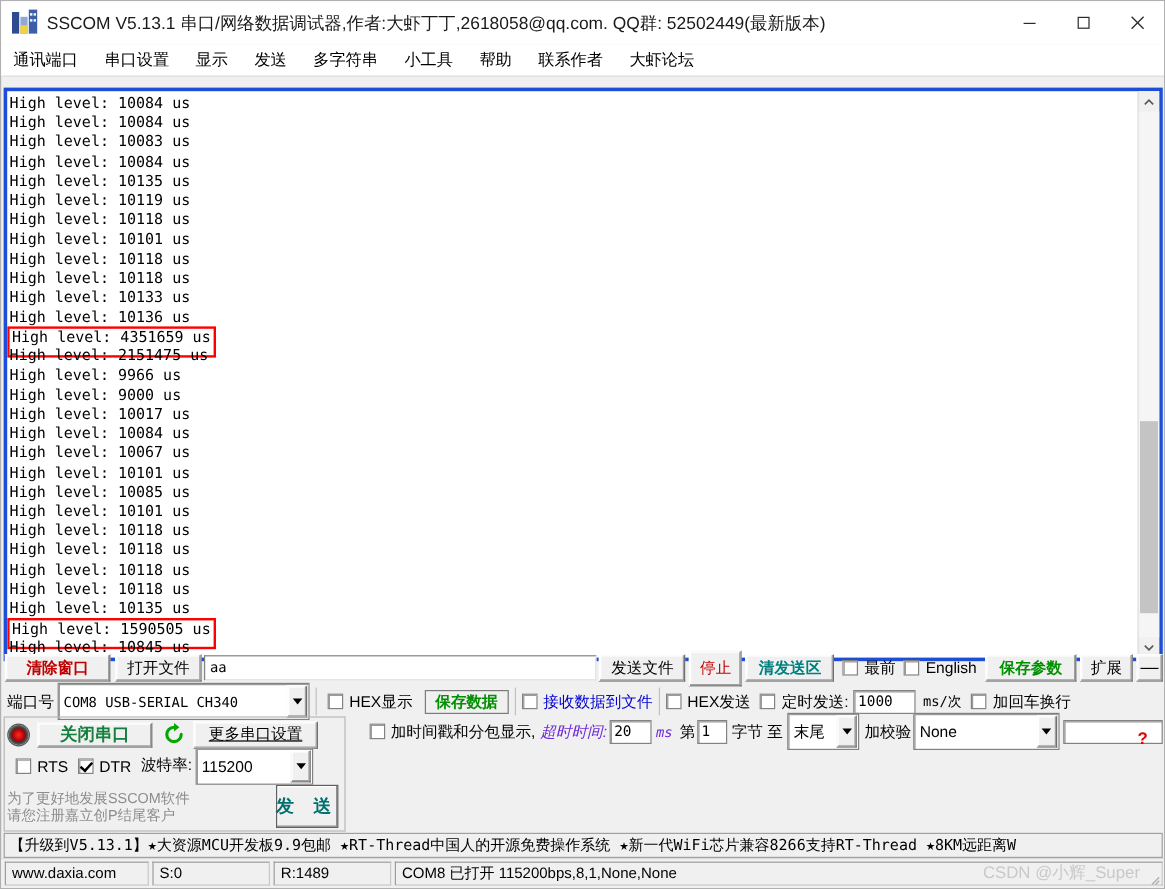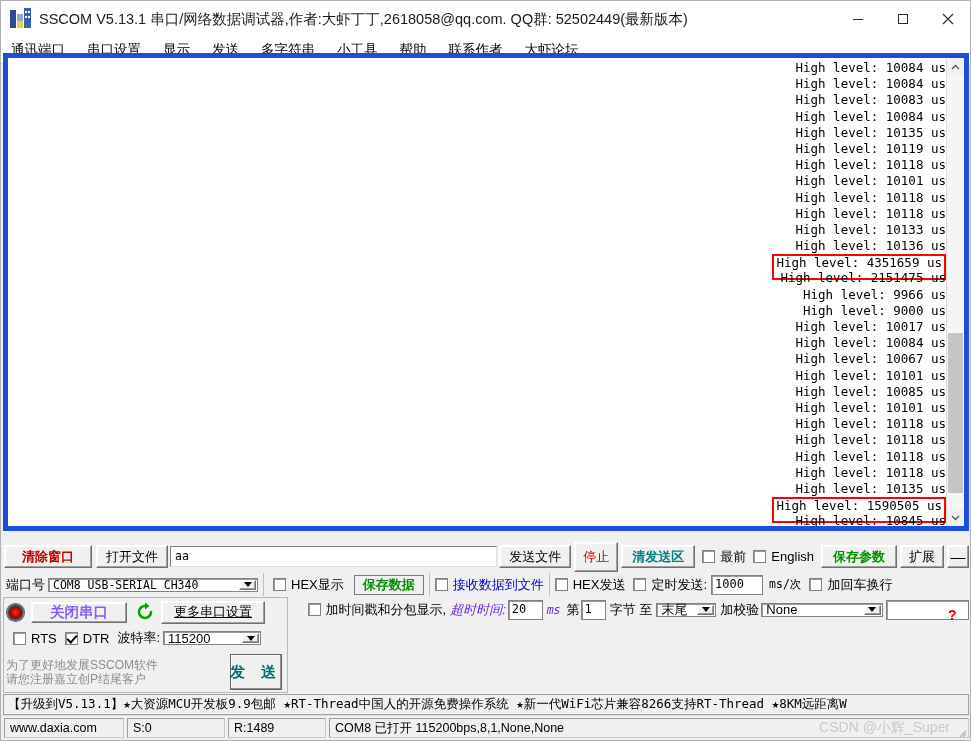--- a/index.html
+++ b/index.html
@@ -21,21 +21,21 @@
   .title-text{font-size:14.5px;color:#1a1a1a;white-space:nowrap;letter-spacing:0px;}
   .wbtns{position:absolute;right:0;top:0;height:36px;display:flex;}
   .wbtn{width:45px;height:36px;display:flex;align-items:center;justify-content:center;font-size:14px;color:#2b2b2b;}
   .wbtn svg{display:block;}
 
   
   .menubar{height:26px;background:#ffffff;display:flex;align-items:center;padding-left:10px;border-bottom:1px solid #d9d9d9;}
   .menubar .mi{font-size:13.5px;color:#000;margin-right:22px;white-space:nowrap;}
 
   
-  .recv-wrap{position:absolute;left:2px;top:52px;width:966px;height:478px;background:#fff;border:5px solid #1d4ed8;box-sizing:border-box;text-align:right;}
+  .recv-wrap{position:absolute;left:2px;top:72px;width:966px;height:478px;background:#fff;border:3px solid #1d4ed8;box-sizing:border-box;}
   .recv{position:absolute;left:0;top:0;right:18px;bottom:0;overflow:hidden;padding:2px 0 0 2px;box-sizing:border-box;}
   .logline{font-family:"DejaVu Sans Mono","Liberation Mono",monospace;font-size:12.5px;line-height:16.2px;white-space:pre;color:#000;height:16.2px;letter-spacing:0px;}
   .logline.boxed{display:inline-block;border:2px solid #ff0000;padding:0 2px;margin-left:-2px;box-sizing:border-box;height:26px;line-height:14px;}
   .boxrow{height:16.2px;}
 
   
   .vsb{position:absolute;right:0;top:0;width:17px;bottom:0;background:#f0f0f0;border-left:1px solid #dcdcdc;}
   .vsb .arrow{height:17px;width:17px;display:flex;align-items:center;justify-content:center;color:#555;font-size:9px;}
   .vsb .arrow.top{position:absolute;top:0;}
   .vsb .arrow.bot{position:absolute;bottom:0;}
@@ -60,42 +60,42 @@
   .cb{width:13px;height:13px;background:#fff;border:1px solid #828282;box-shadow:inset 1px 1px 0 #9a9a9a;box-sizing:border-box;
       display:inline-block;position:relative;margin-right:5px;flex:none;}
   .cb.checked:after{content:"";position:absolute;left:3px;top:0px;width:4px;height:8px;border:solid #000;border-width:0 2px 2px 0;transform:rotate(42deg);}
   .btn-saveparam{width:76px;height:23px;color:#009000;font-weight:bold;margin-left:7px;}
   .btn-ext{width:44px;height:23px;margin-left:3px;}
   .btn-minus{width:22px;height:23px;margin-left:3px;font-size:15px;}
 
   
   .row2{position:absolute;left:2px;top:571px;width:966px;height:25px;display:flex;align-items:center;}
   .lbl{font-size:13px;white-space:nowrap;}
-  .combo{height:14px;background:#fff;border:1px solid #828282;box-shadow:inset 1px 1px 0 #9a9a9a;box-sizing:border-box;
+  .combo{height:31px;background:#fff;border:1px solid #828282;box-shadow:inset 1px 1px 0 #9a9a9a;box-sizing:border-box;
          display:flex;align-items:center;position:relative;font-family:"DejaVu Sans Mono","Liberation Mono",monospace;font-size:11.5px;padding-left:4px;}
   .combo .arrowbox{position:absolute;right:1px;top:1px;bottom:1px;width:17px;background:#f0f0f0;
       box-shadow:inset -1px -1px 0 #a0a0a0, inset 1px 1px 0 #ffffff;border:1px solid #707070;border-top-color:#fff;border-left-color:#fff;
       display:flex;align-items:center;justify-content:center;box-sizing:border-box;}
   .caret{width:0;height:0;border-left:4px solid transparent;border-right:4px solid transparent;border-top:5px solid #000;}
   .vdiv{width:1px;height:23px;background:#c0c0c0;margin:0 5px;}
   .btn-savedata{width:70px;height:20px;color:#009000;font-weight:bold;border:1px solid #7a7a7a;background:#f0f0f0;
      display:flex;align-items:center;justify-content:center;box-sizing:border-box;font-size:13px;}
   .blue{color:#0000d0;}
   .numbox{height:20px;background:#fff;border:1px solid #828282;box-shadow:inset 1px 1px 0 #9a9a9a;box-sizing:border-box;
           font-family:"DejaVu Sans Mono","Liberation Mono",monospace;font-size:12px;padding:1px 0 0 3px;color:#000;}
 
   
   .row3{position:absolute;left:2px;top:596px;width:966px;height:25px;display:flex;align-items:center;}
   .gray{color:#6d28d9;font-style:italic;}
 
   
   .row4{position:absolute;left:2px;top:598px;width:285px;height:26px;display:flex;align-items:center;}
   .leddot{width:17px;height:17px;border-radius:50%;background:radial-gradient(circle at 50% 50%, #ff2b2b 0%, #b00000 42%, #3a3a3a 52%, #6a6a6a 70%, #2a2a2a 100%);
       box-shadow:0 0 0 1px #5a5a5a;margin-left:4px;flex:none;}
-  .btn-closeport{width:96px;height:21px;color:#8b5cf6;font-weight:bold;font-size:14.5px;margin-left:7px;}
+  .btn-closeport{width:96px;height:21px;color:#15803d;font-weight:bold;font-size:14.5px;margin-left:7px;}
   .refresh{width:20px;height:20px;margin-left:8px;color:#00a000;font-size:18px;line-height:18px;font-weight:bold;flex:none;}
   .btn-moreset{width:104px;height:23px;font-size:13px;margin-left:6px;text-decoration:underline;}
   .row5{position:absolute;left:2px;top:625px;width:285px;height:24px;display:flex;align-items:center;}
   .row6{position:absolute;left:2px;top:650px;width:285px;height:42px;display:flex;align-items:center;}
   .promo{font-size:12px;line-height:14px;color:#8c8c8c;white-space:pre-line;margin-left:3px;flex:1;}
   .btn-send{width:52px;height:36px;font-size:15px;color:#007070;font-weight:bold;letter-spacing:6px;margin-right:6px;
      border:1px solid #606060;box-shadow:inset -1px -1px 0 #909090, inset 1px 1px 0 #ffffff;}
 
   
   .grp{position:absolute;border:1px solid #b8b8b8;box-sizing:border-box;}

